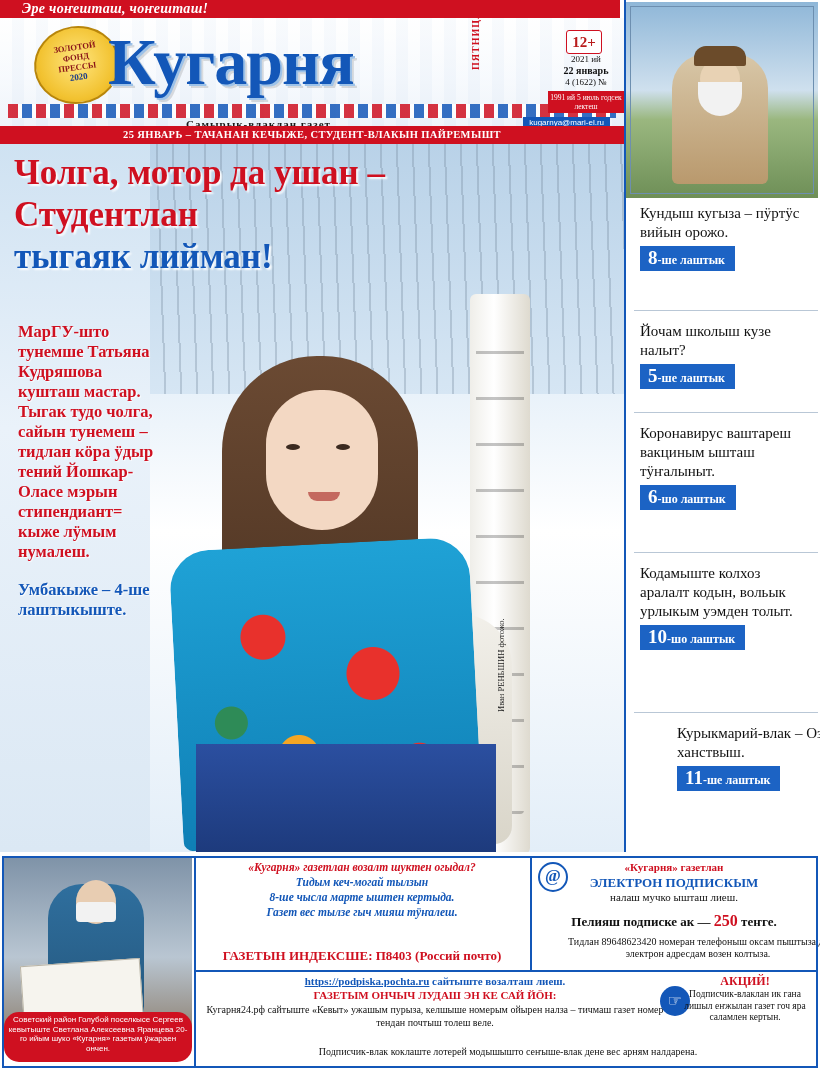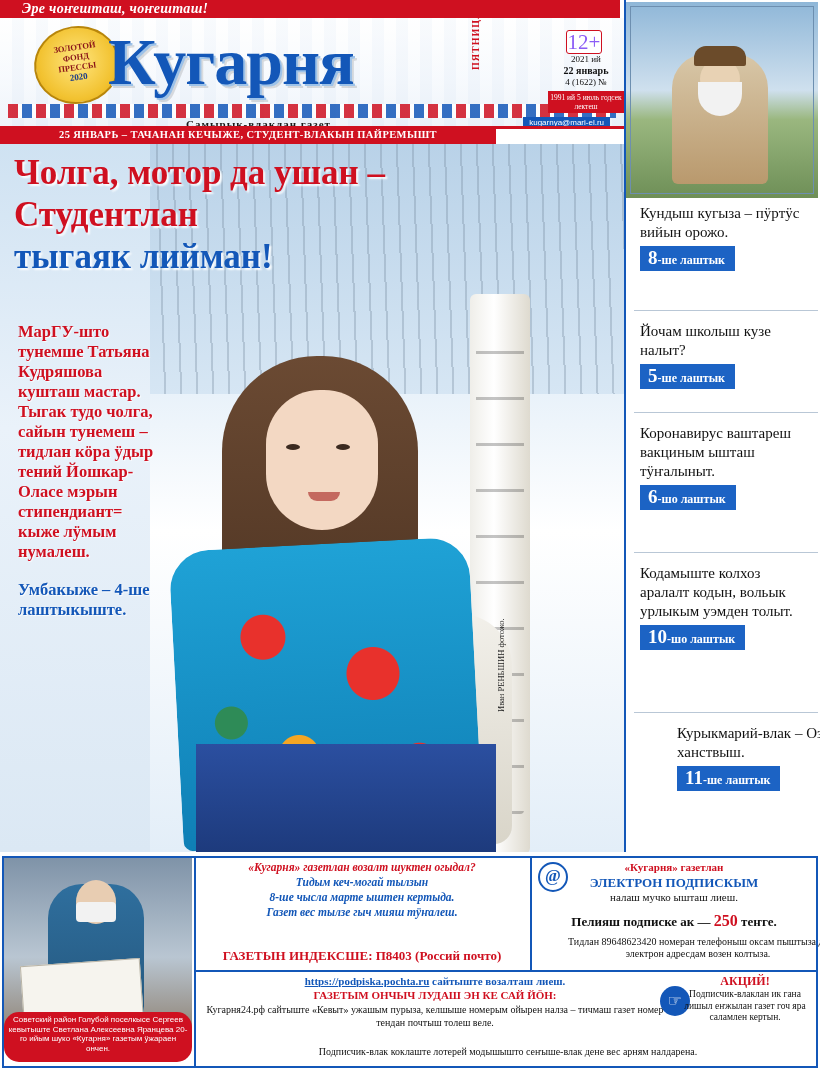--- a/index.html
+++ b/index.html
@@ -82,21 +82,21 @@
   }
   .mh-mail{
     position:absolute;right:14px;top:99px;background:#1357b8;color:#fff;
     font-size:8px;padding:1px 6px;font-family:"Liberation Sans",sans-serif;
   }
 
   
   .agebox{
     position:absolute;left:566px;top:12px;width:34px;height:22px;
     border:1px solid #cf1020;border-radius:3px;background:#fff;
-    color:#8b5cf6;font-weight:normal;font-size:21px;text-align:center;line-height:22px;
+    color:#b91c1c;font-weight:bold;font-size:15px;text-align:center;line-height:22px;
   }
   .issuebox{
     position:absolute;left:548px;top:36px;width:76px;
     text-align:center;font-size:9px;line-height:11px;color:#111;
   }
   .issuebox b{font-size:10px;}
   .issue-red{
     margin-top:3px;background:#cf1020;color:#fff;font-size:7.5px;
     line-height:9px;padding:2px 2px;
   }
@@ -141,21 +141,21 @@
     display:inline-block;padding:2px 10px 3px 8px;
     font-weight:bold;font-size:12px;
   }
   .rail-page b{font-size:19px;line-height:19px;}
   .rail-div{
     position:absolute;left:634px;width:184px;height:1px;background:#b9c7d6;
   }
 
   
   .kicker{
-    position:absolute;left:0;top:126px;width:496px;height:18px;
+    position:absolute;left:0;top:126px;width:624px;height:18px;
     background:#cf1020;color:#ffffff;text-align:center;
     font-size:10.5px;font-weight:bold;line-height:18px;letter-spacing:.4px;
   }
   .hero{
     position:absolute;left:0;top:144px;width:624px;height:708px;
     background:linear-gradient(#cfe2f2,#eaf2fa 40%,#dbe8f4);
     overflow:hidden;
   }
   .hero-trees{
     position:absolute;left:150px;top:0;width:474px;height:300px;

